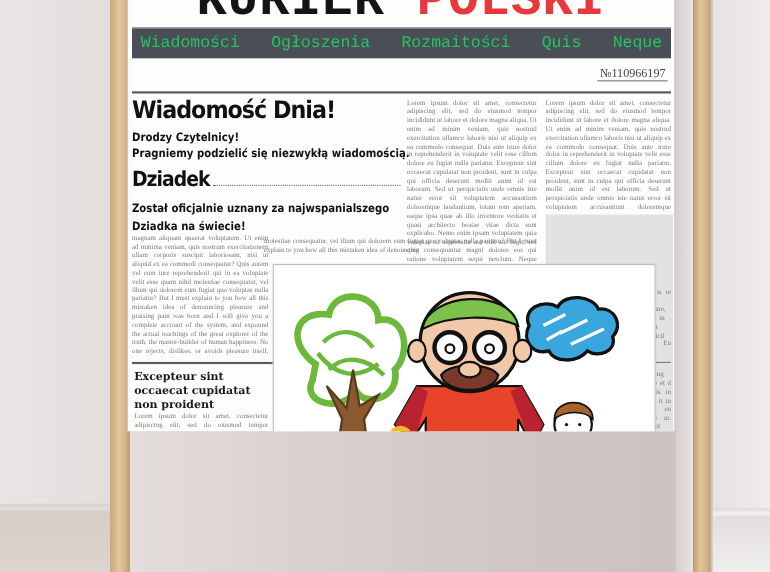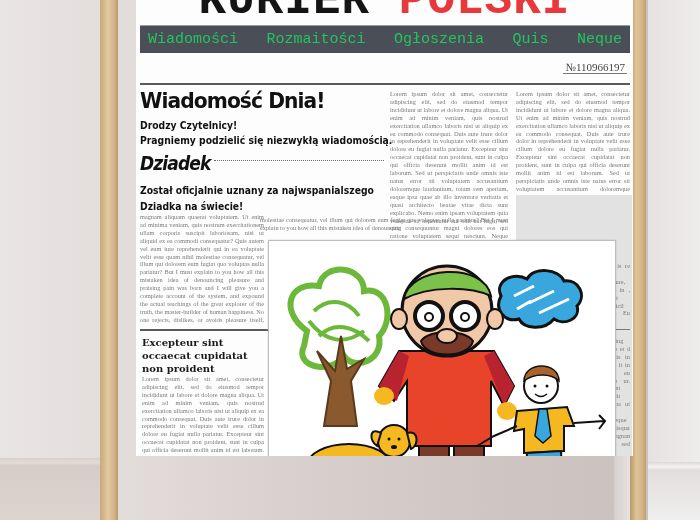--- a/index.html
+++ b/index.html
@@ -27,21 +27,21 @@
     }
     .frame-right {
       position: absolute; left: 630px; top: 0; width: 16px; height: 520px;
       background: linear-gradient(90deg, #b9996b, #e0c497 40%, #d4b688 75%, #c0a070);
     }
     .frame-shadow-right {
       position: absolute; left: 614px; top: 0; width: 16px; height: 520px;
       background: linear-gradient(90deg, #d5cfce, #e7e3e2);
     }
     .paper {
-      position: absolute; left: 136px; top: 0; width: 497px; height: 456px;
+      position: absolute; left: 116px; top: 0; width: 497px; height: 392px;
       background: #fdfdfd;
       overflow: hidden;
     }
     .masthead {
       position: absolute; left: 0; top: -22px; width: 497px; text-align: center;
       font-family: "Liberation Mono", monospace; font-weight: bold; font-size: 46px;
       letter-spacing: 1px; line-height: 46px;
     }
     .masthead .w1 { color: #141414; }
     .masthead .w2 { color: #e8383b; }
@@ -64,21 +64,21 @@
     .headline {
       font-family: "DejaVu Sans", sans-serif; font-weight: bold; font-size: 22px;
       letter-spacing: -1px; color: #111; line-height: 26px; transform: scaleX(0.92); transform-origin: left;
       white-space: nowrap;
     }
     .lead {
       font-family: "DejaVu Sans", sans-serif; font-weight: bold; font-size: 10.5px;
       color: #111; line-height: 15px; margin-top: 4px; transform: scaleX(0.88); transform-origin: left;
       white-space: nowrap;
     }
-    .subhead-row { display: flex; align-items: center; margin-top: 4px; font-style: italic; }
+    .subhead-row { display: flex; align-items: flex-end; margin-top: 4px; }
     .subhead {
       font-family: "DejaVu Sans", sans-serif; font-weight: bold; font-size: 19px;
       letter-spacing: -1px; color: #111; line-height: 22px; transform: scaleX(0.9); transform-origin: left;
     }
     .dots {
       flex: 1; border-bottom: 1.5px dotted #666; margin: 0 0 5px -4px; height: 1px;
     }
     .announce {
       font-family: "DejaVu Sans", sans-serif; font-weight: bold; font-size: 10.5px;
       color: #111; line-height: 16px; margin-top: 8px; width: 270px;
@@ -126,22 +126,22 @@
 
 <div class="paper">
 
   <div class="masthead">
     <span class="w1">KURIER</span>
     <span class="w2">POLSKI</span>
   </div>
 
   <div class="navbar">
     <span>Wiadomości</span>
+    <span>Ogłoszenia</span>
     <span>Rozmaitości</span>
-    <span>Ogłoszenia</span>
     <span>Quis</span>
     <span>Neque</span>
   </div>
 
   <div class="issue-no">№110966197</div>
   <div class="rule-top"></div>
 
   <div class="col-left">
     <div class="headline">Wiadomość Dnia!</div>
     <div class="lead">

